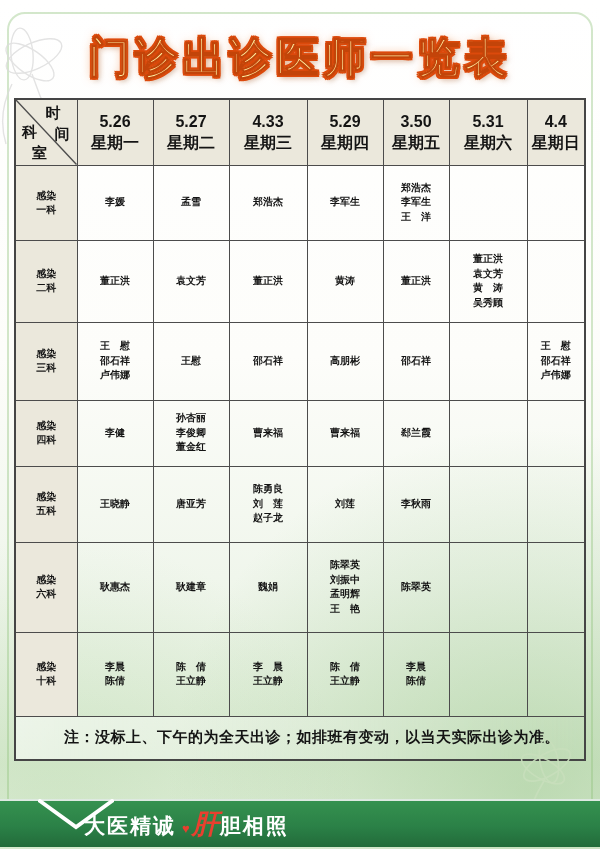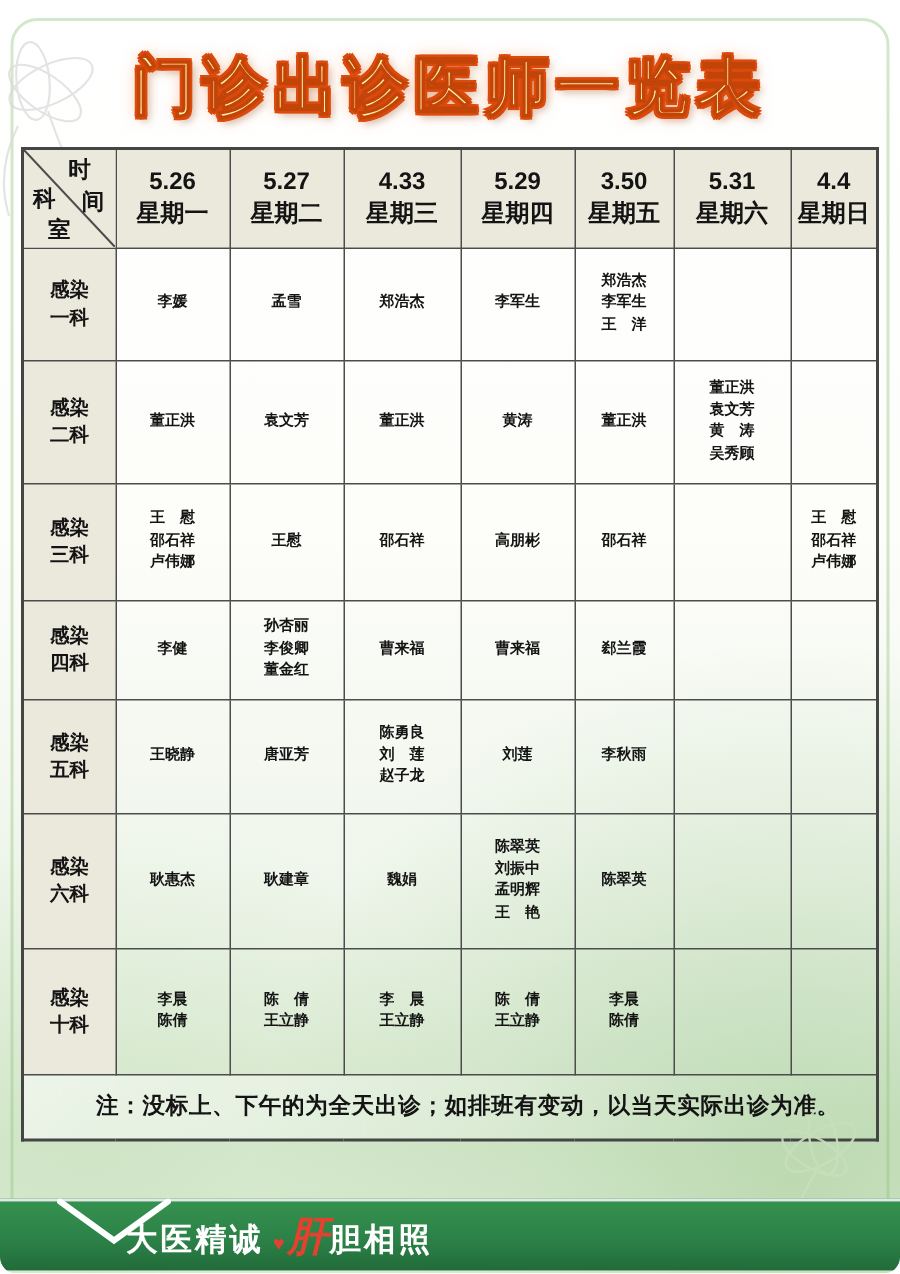--- a/index.html
+++ b/index.html
@@ -7,21 +7,20 @@
   body {
     font-family:"Liberation Sans","DejaVu Sans",sans-serif;
     background:#fff;
   }
   .page {
     position:relative; width:600px; height:849px; overflow:hidden;
     background:
       radial-gradient(circle at 88% 93%, rgba(130,185,115,.38), rgba(130,185,115,0) 38%),
       radial-gradient(circle at 10% 98%, rgba(150,200,135,.25), rgba(150,200,135,0) 30%),
       linear-gradient(180deg,#ffffff 0%,#fdfdfa 42%,#f0f6ec 68%,#ddecd5 90%,#e7f2e1 100%);
-    border-radius: 11px;
   }
   .frame {
     position:absolute; inset:12px 7px 16px 7px;
     border:2px solid rgba(145,195,125,.40); border-radius:18px;
     pointer-events:none;
   }
   .flower { position:absolute; opacity:.75; }
   .flower.tl { left:-8px; top:4px; }
   .flower.br { right:8px; bottom:42px; opacity:.9; }
 
@@ -53,21 +52,21 @@
   tbody tr:nth-child(4){height:66px}
   tbody tr:nth-child(5){height:76px}
   tbody tr:nth-child(6){height:90px}
   tbody tr:nth-child(7){height:84px}
   tr.note-row{height:44px}
 
   th.day { background:#ebe8dc; font-size:16px; line-height:1.35; }
   th.day .date{ display:block; }
   th.day .wk{ display:block; }
   th.dept {
-    background:#ebe8dc; font-size:13px; line-height:1.4; white-space:pre-line;
+    background:#ebe8dc; font-size:10px; line-height:1.4; white-space:pre-line;
   }
   td.cell {
     font-size:10px; line-height:1.45; white-space:pre-line; background:transparent;
   }
   th.corner { background:#ebe8dc; position:relative; font-size:15px; }
   th.corner svg.diag { position:absolute; inset:0; width:100%; height:100%; }
   th.corner span { position:absolute; }
   th.corner .c1 { right:16px; top:4px; }
   th.corner .c2 { right:7px;  top:25px; }
   th.corner .c3 { left:6px;   top:23px; }

